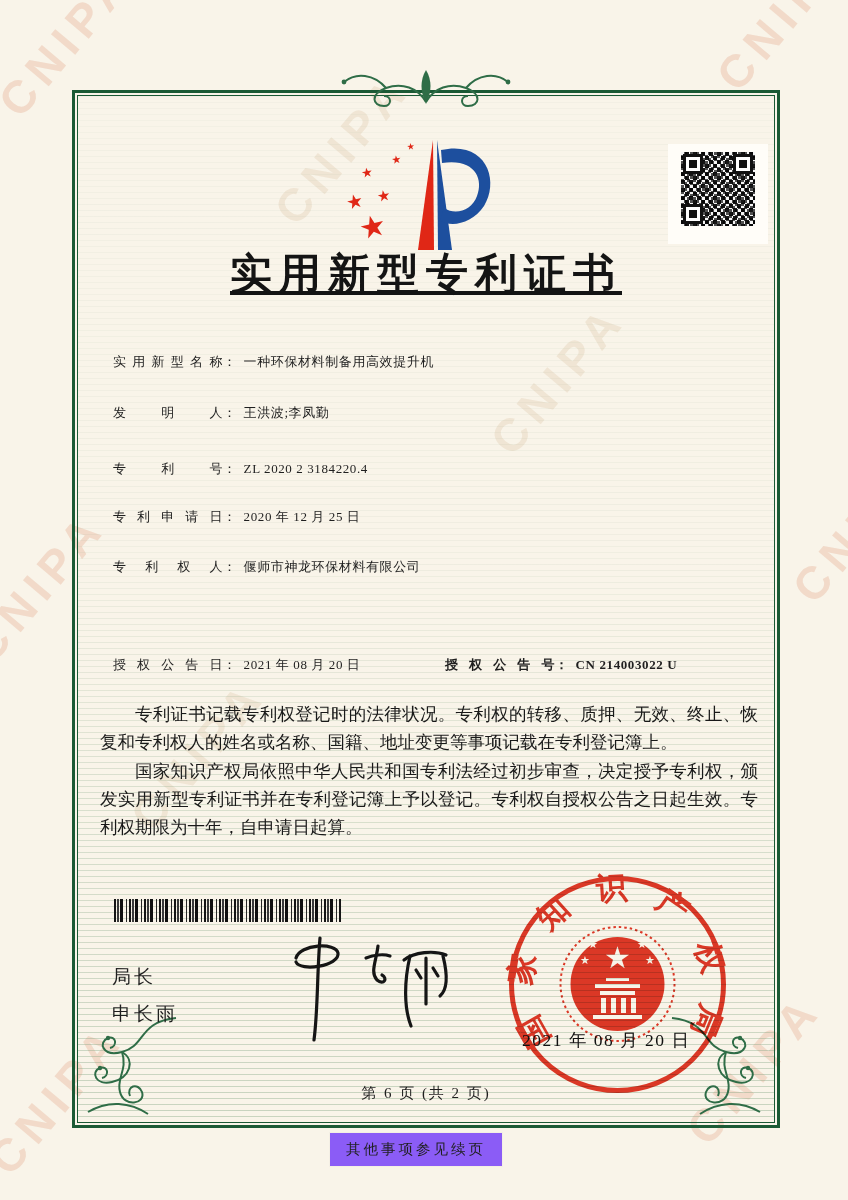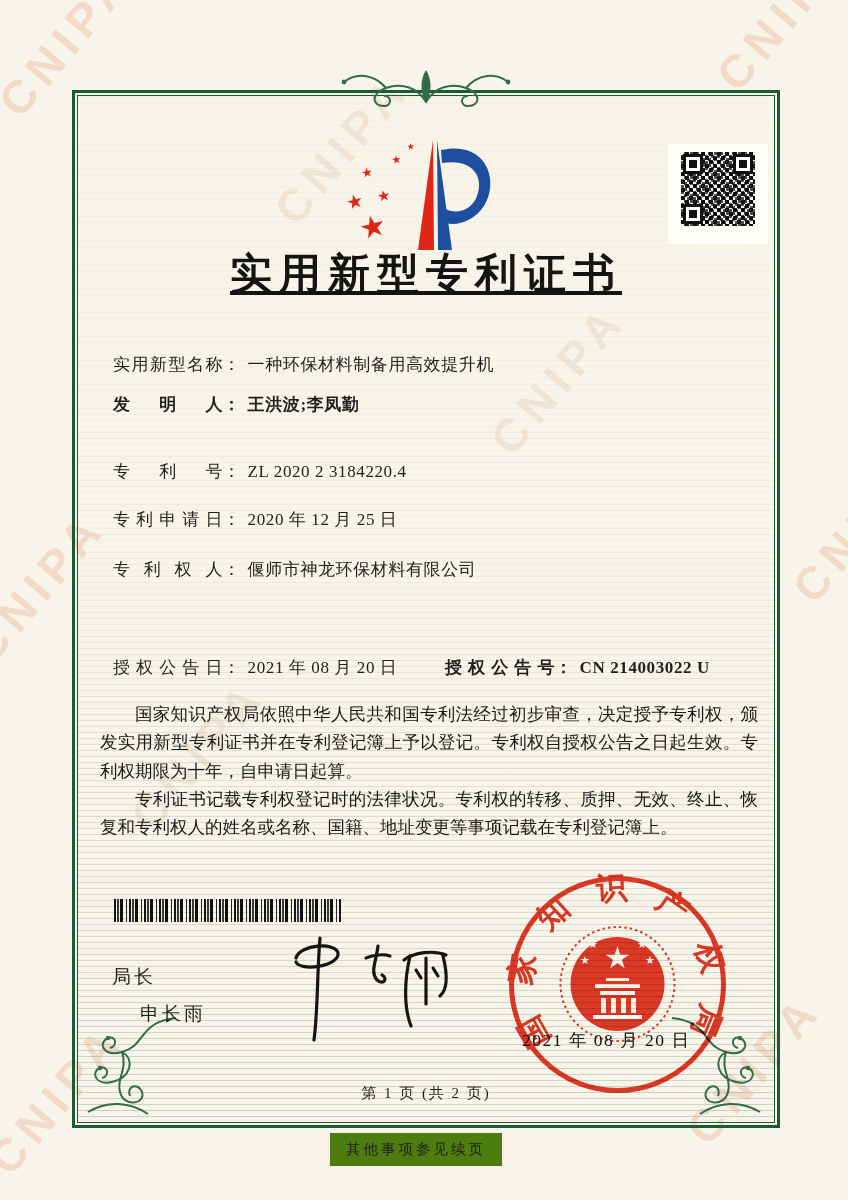--- a/index.html
+++ b/index.html
@@ -45,47 +45,47 @@
     mix-blend-mode:multiply; opacity:0.75;
   }
   .finder { position:absolute; width:14px; height:14px; border:3px solid #111; background:#fff; }
   .finder::after { content:""; position:absolute; inset:3px; background:#111; }
   .f-tl { left:2px; top:2px; } .f-tr { right:2px; top:2px; } .f-bl { left:2px; bottom:2px; }
   .title {
     position:absolute; left:72px; top:246px; width:708px; text-align:center;
     font-size:42px; font-weight:bold; letter-spacing:7px; color:#141414; z-index:4;text-decoration:underline;
   }
   
-  .frow { position:absolute; left:113px; width:660px; font-size:17px; letter-spacing:0.6px; z-index:4; white-space:nowrap; }
+  .frow { position:absolute; left:113px; width:660px; font-size:13px; letter-spacing:0.6px; z-index:4; white-space:nowrap; }
   .flabel { display:inline-block; width:110px; vertical-align:bottom; text-align:justify; text-align-last:justify; }
   .fvalue { padding-left:7px; }
   .fgroup2 { position:absolute; left:332px; top:0;font-weight:bold; }
   
   .body-text {
     position:absolute; left:100px; top:700px; width:658px; z-index:4;
     font-size:17.5px; line-height:1.62; text-align:justify; color:#191919;
   }
   .body-text p { margin:0; text-indent:2em; }
   
   .barcode {
     position:absolute; left:114px; top:899px; width:228px; height:23px; z-index:4;
     background:repeating-linear-gradient(90deg,
       #151515 0 2px, transparent 2px 3px,
       #3a3a3a 3px 5px, transparent 5px 6px,
       #101010 6px 9px, transparent 9px 12px,
       #262626 12px 13px, transparent 13px 15px);
   }
   .signer-title { position:absolute; left:112px; top:964px; font-size:19px; letter-spacing:3px; z-index:5; }
-  .signer-name  { position:absolute; left:112px; top:1001px; font-size:19px; letter-spacing:3px; z-index:5;margin-left:28px; }
+  .signer-name  { position:absolute; left:112px; top:1001px; font-size:19px; letter-spacing:3px; z-index:5; }
   .signature { position:absolute; left:238px; top:928px; z-index:5; }
   .seal { position:absolute; left:505px; top:872px; width:225px; height:225px; z-index:4; mix-blend-mode:multiply; opacity:0.93; }
   .seal-date { position:absolute; left:522px; top:1028px; font-size:17.5px; letter-spacing:1.5px; color:#111; z-index:5; }
   .page-info { position:absolute; left:72px; top:1084px; width:708px; text-align:center; font-size:15px; letter-spacing:2px; z-index:5; }
   .cont-note {
-    position:absolute; left:330px; top:1133px; padding:7px 16px; background:#4d7c0f;
+    position:absolute; left:330px; top:1133px; padding:7px 16px; background:#8b5cf6;
     font-size:14.5px; letter-spacing:3px; z-index:5; box-shadow:0 0 0 1px rgba(0,0,0,0.02);
   }
 </style>
 </head>
 <body>
 
 <div class="page">
 
   <div class="wm" style="left:-24px; top:14px;">CNIPA</div>
   <div class="wm" style="left:694px; top:-12px;">CNIPA</div>
@@ -154,21 +154,21 @@
     <span class="finder f-tl"></span>
     <span class="finder f-tr"></span>
     <span class="finder f-bl"></span>
   </div>
 
   <div class="title">实用新型专利证书</div>
 
   <div class="frow" style="top:353px;">
     <span class="flabel">实用新型名称</span><span>：</span><span class="fvalue">一种环保材料制备用高效提升机</span>
   </div>
-  <div class="frow" style="top:393px;font-weight:bold;">
+  <div class="frow" style="top:404px;">
     <span class="flabel">发明人</span><span>：</span><span class="fvalue">王洪波;李凤勤</span>
   </div>
   <div class="frow" style="top:460px;">
     <span class="flabel">专利号</span><span>：</span><span class="fvalue">ZL 2020 2 3184220.4</span>
   </div>
   <div class="frow" style="top:508px;">
     <span class="flabel">专利申请日</span><span>：</span><span class="fvalue">2020 年 12 月 25 日</span>
   </div>
   <div class="frow" style="top:558px;">
     <span class="flabel">专利权人</span><span>：</span><span class="fvalue">偃师市神龙环保材料有限公司</span>
@@ -176,22 +176,22 @@
   <div class="frow" style="top:656px;">
     <span>
       <span class="flabel">授权公告日</span><span>：</span><span class="fvalue">2021 年 08 月 20 日</span>
     </span>
     <span class="fgroup2">
       <span class="flabel">授权公告号</span><span>：</span><span class="fvalue">CN 214003022 U</span>
     </span>
   </div>
 
   <div class="body-text">
+    <p>专利证书记载专利权登记时的法律状况。专利权的转移、质押、无效、终止、恢复和专利权人的姓名或名称、国籍、地址变更等事项记载在专利登记簿上。</p>
     <p>国家知识产权局依照中华人民共和国专利法经过初步审查，决定授予专利权，颁发实用新型专利证书并在专利登记簿上予以登记。专利权自授权公告之日起生效。专利权期限为十年，自申请日起算。</p>
-    <p>专利证书记载专利权登记时的法律状况。专利权的转移、质押、无效、终止、恢复和专利权人的姓名或名称、国籍、地址变更等事项记载在专利登记簿上。</p>
   </div>
 
   <div class="barcode"></div>
 
   <div class="signer-title">局长</div>
   <div class="signer-name">申长雨</div>
 
   <div class="signature">
     <svg width="220" height="118" viewBox="0 0 220 118" fill="none" stroke="#151515" stroke-width="3.2" stroke-linecap="round">
       <path d="M82,10 C79,45 80,82 76,112"></path>
@@ -232,16 +232,16 @@
           <rect x="106" y="126" width="5" height="15"></rect>
           <rect x="116" y="126" width="5" height="15"></rect>
           <rect x="126" y="126" width="5" height="15"></rect>
           <rect x="88" y="143" width="49" height="4"></rect>
         </g>
       </g>
     </svg>
   </div>
   <div class="seal-date">2021 年 08 月 20 日</div>
 
-  <div class="page-info">第 1 页 (共 2 页)</div>
+  <div class="page-info">第 6 页 (共 2 页)</div>
   <div class="cont-note">其他事项参见续页</div>
 
 </div>
 
 </body></html>

